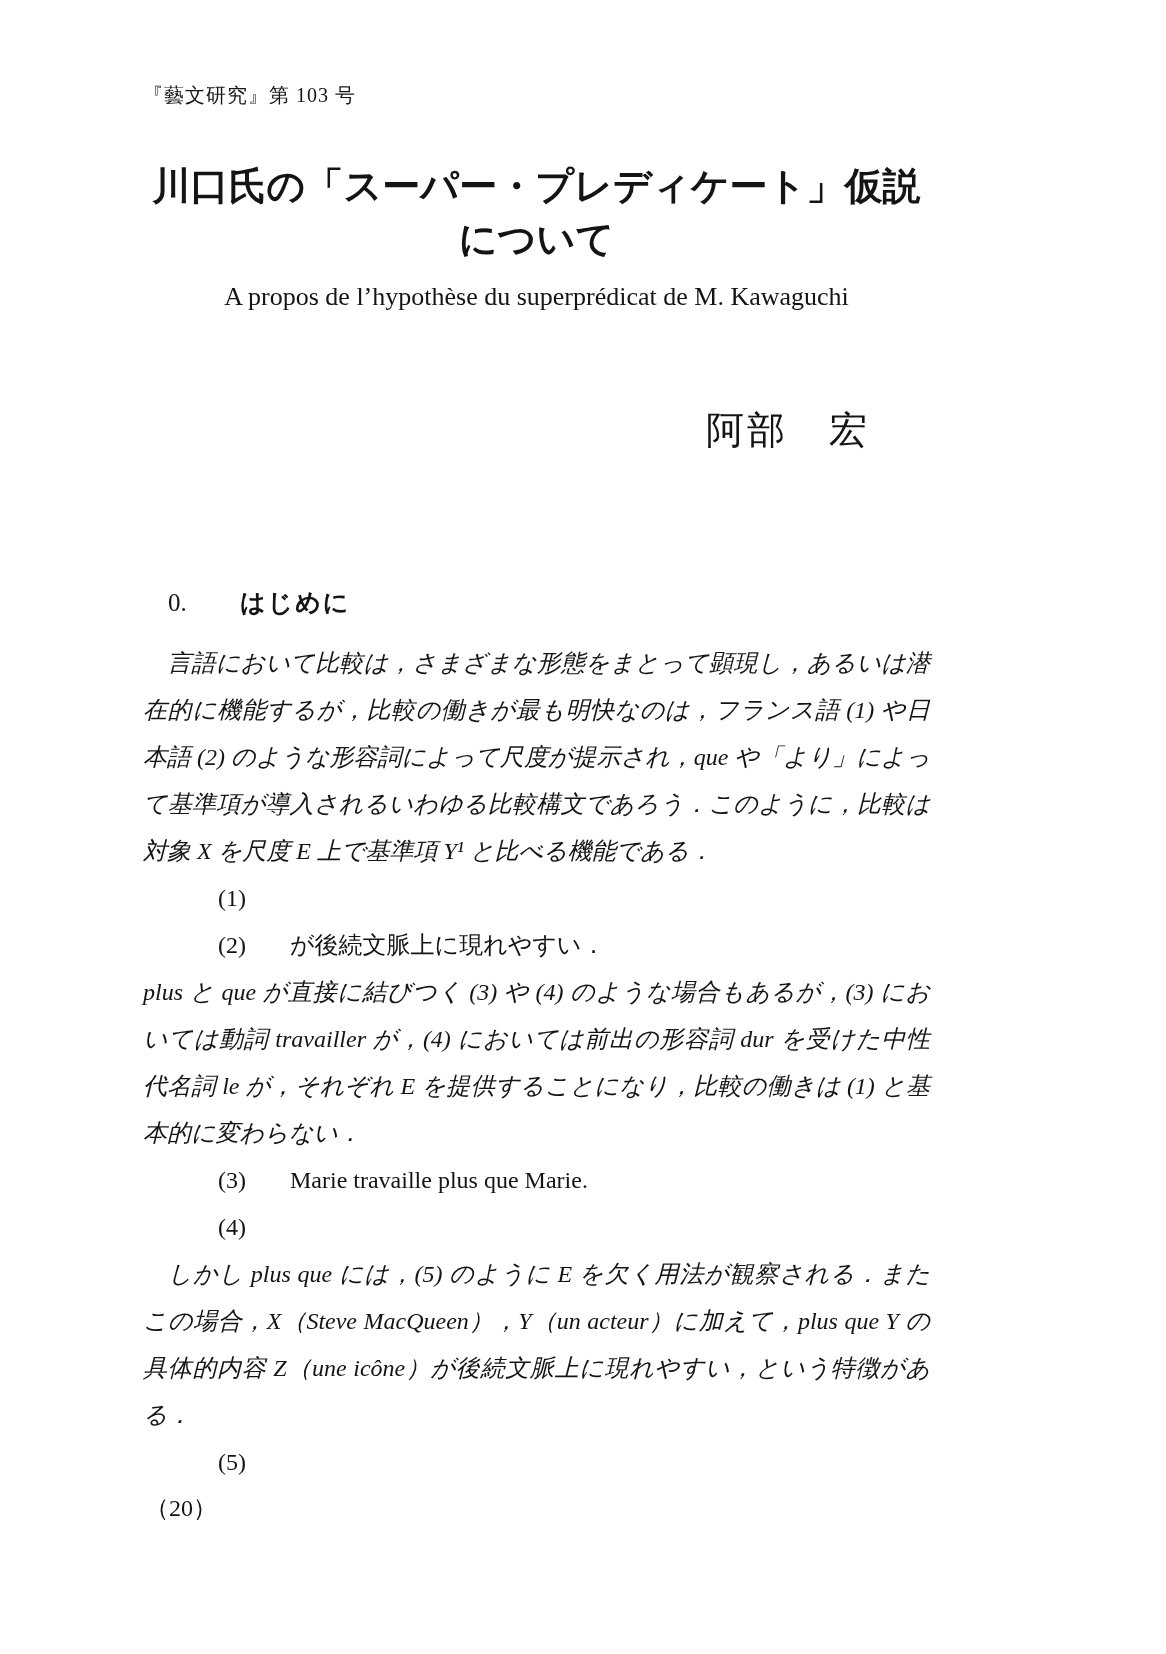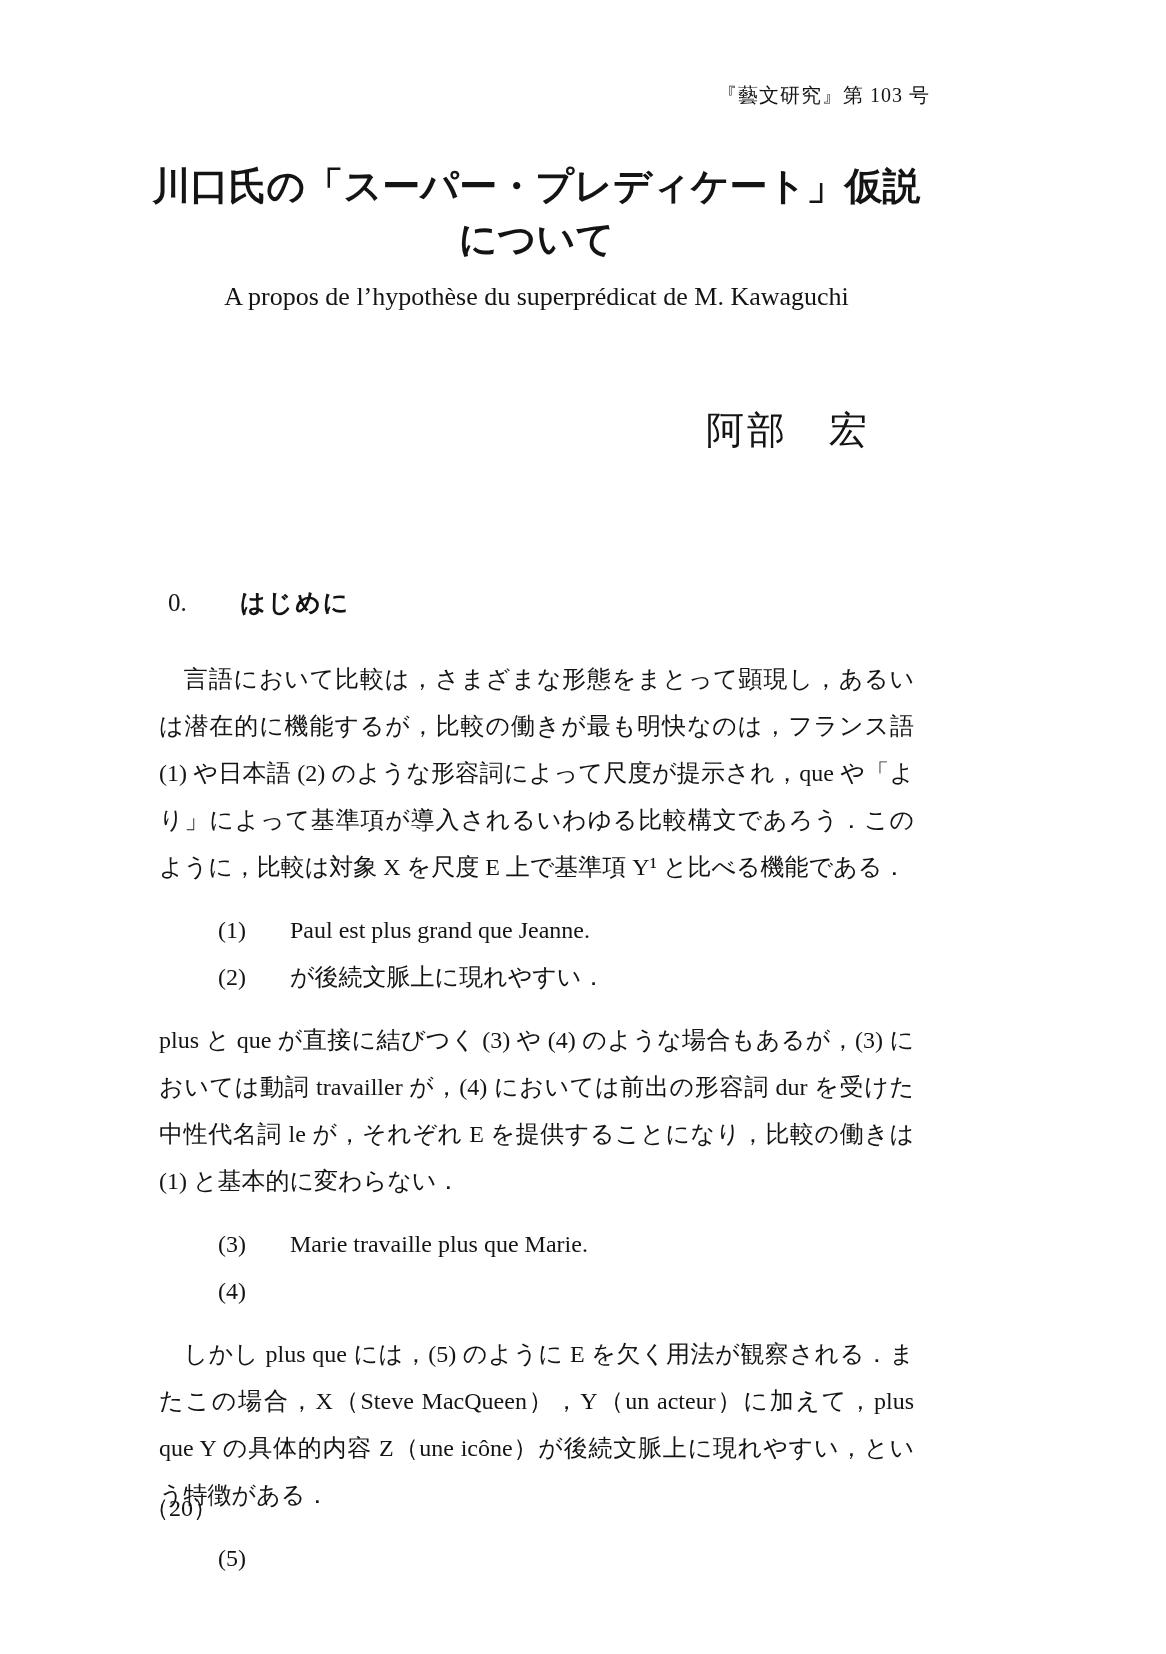--- a/index.html
+++ b/index.html
@@ -16,21 +16,21 @@
     font-family: "Liberation Serif", "DejaVu Serif", serif;
     overflow: hidden;
   }
   .content-col {
     position: absolute;
     left: 143px;
     width: 787px;
   }
   .running-header {
     top: 82px;
-    text-align: right;
+    text-align: left;
     font-size: 20px;
     letter-spacing: 1px;
   }
   .title-block {
     top: 160px;
     text-align: center;
     font-size: 38px;
     line-height: 53px;
     font-weight: 600;
     letter-spacing: 0px;
@@ -66,21 +66,22 @@
     letter-spacing: 2px;
     margin-top: 20px;
   }
   .body-block {
     top: 640px;
     font-size: 24px;
     line-height: 47px;
     text-align: justify;
   }
   .body-block p {
-    margin: 16px;
+    margin: 0;
+    font-style: italic;
   }
   .example-row {
     display: flex;
     padding-left: 75px;
   }
   .example-number {
     flex: 0 0 72px;
     width: 72px;
   }
   .example-text {
@@ -113,21 +114,20 @@
   <div class="section-heading">
     <span class="section-number">0.</span><span class="section-title">はじめに</span>
   </div>
 
   <div class="content-col body-block">
 
     <p>　言語において比較は，さまざまな形態をまとって顕現し，あるいは潜在的に機能するが，比較の働きが最も明快なのは，フランス語 (1) や日本語 (2) のような形容詞によって尺度が提示され，que や「より」によって基準項が導入されるいわゆる比較構文であろう．このように，比較は対象 X を尺度 E 上で基準項 Y¹ と比べる機能である．</p>
 
     <div class="example-row">
       <span class="example-number">(1)</span>
-      <span class="example-text">Paul est plus grand que Jeanne.</span>
     </div>
     <div class="example-row">
       <span class="example-number">(2)</span>
       <span class="example-text">が後続文脈上に現れやすい．</span>
     </div>
 
     <p>plus と que が直接に結びつく (3) や (4) のような場合もあるが，(3) においては動詞 travailler が，(4) においては前出の形容詞 dur を受けた中性代名詞 le が，それぞれ E を提供することになり，比較の働きは (1) と基本的に変わらない．</p>
 
     <div class="example-row">
       <span class="example-number">(3)</span>

